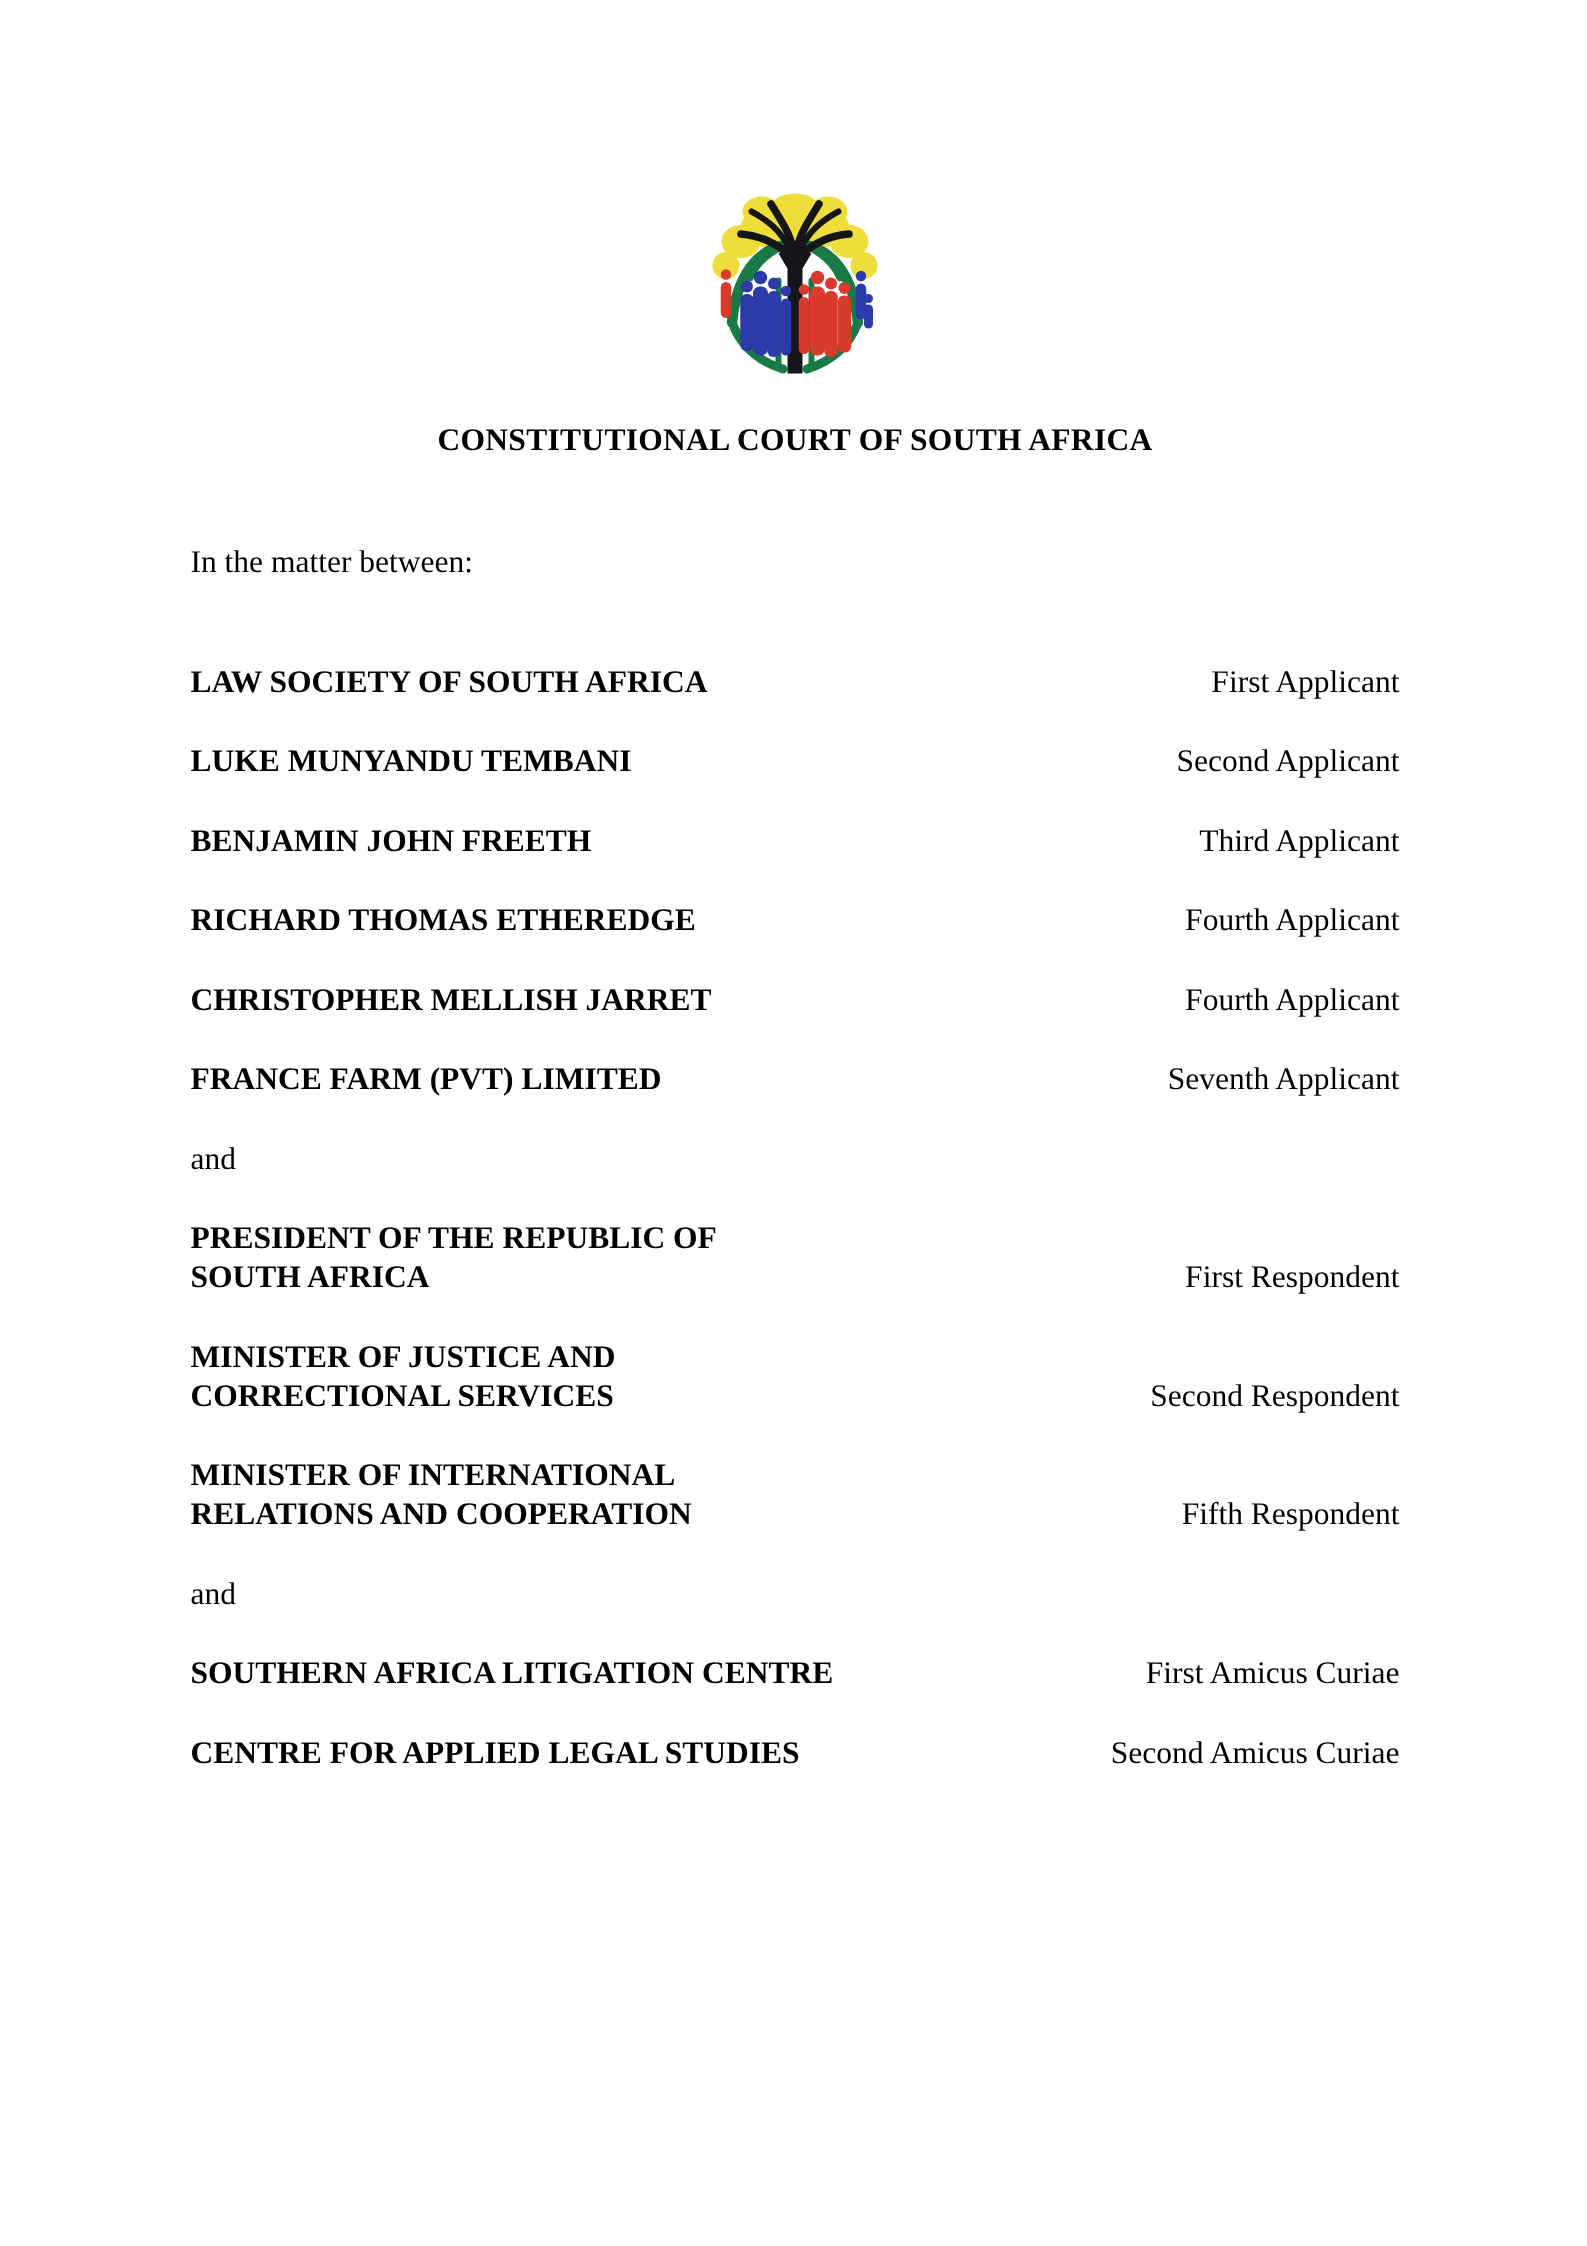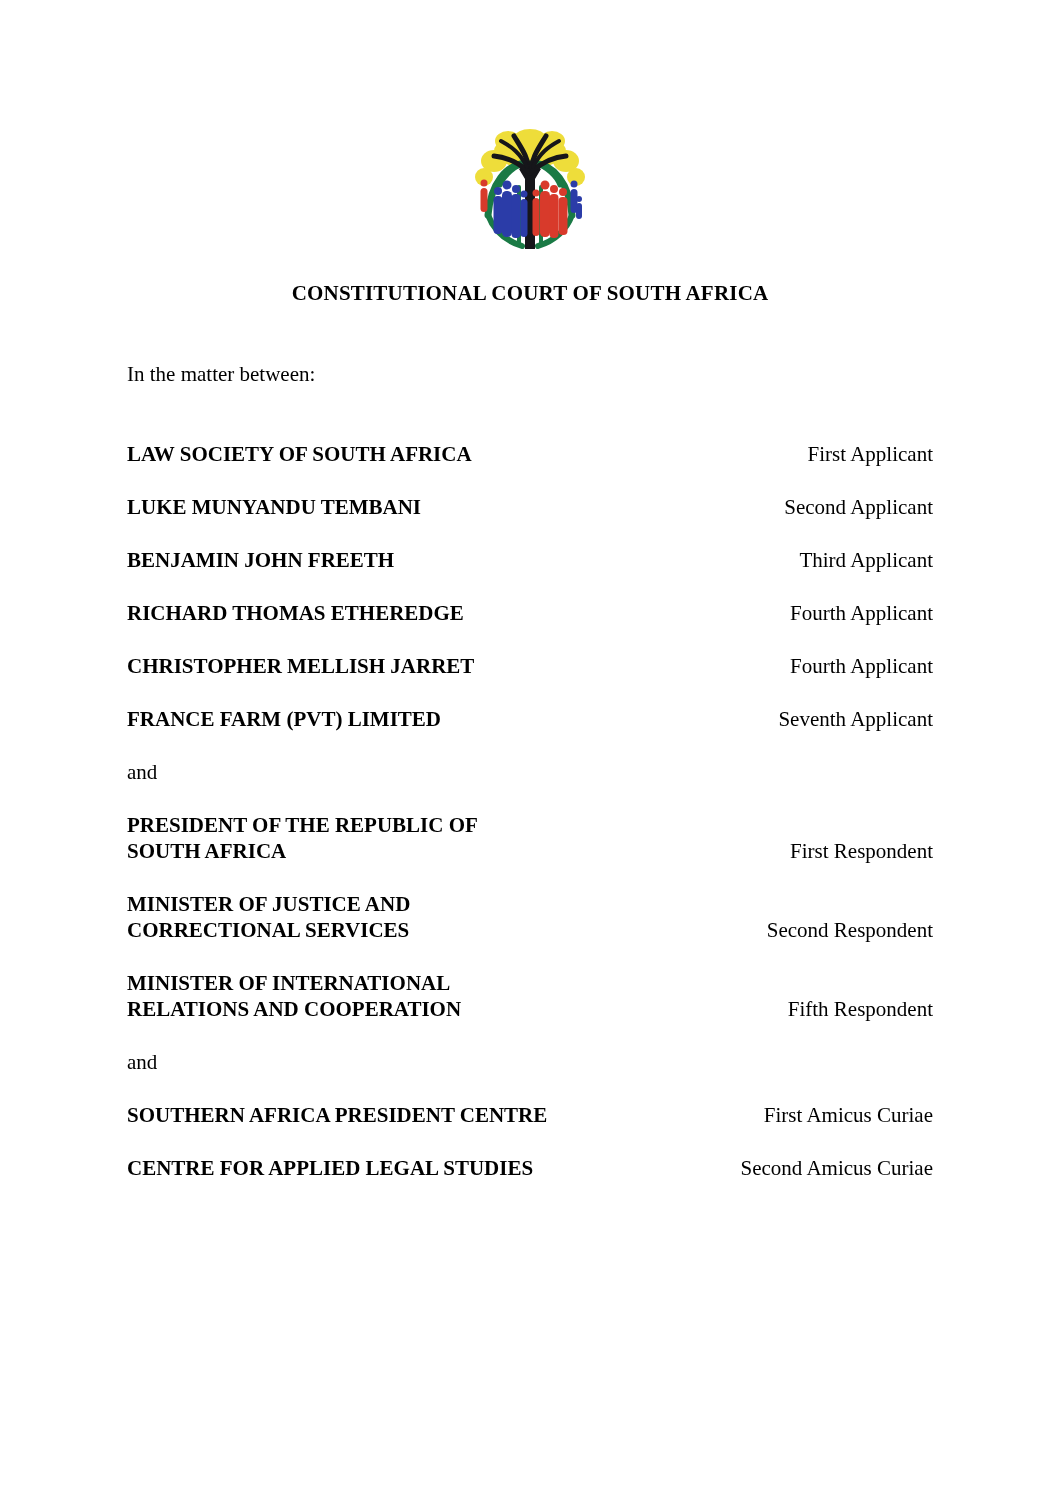--- a/index.html
+++ b/index.html
@@ -200,21 +200,21 @@
 RELATIONS AND COOPERATION</span>
     <span class="party-role">Fifth Respondent</span>
   </div>
 
   <div class="party-row connector">
     <span class="party-name">and</span>
     <span class="party-role"></span>
   </div>
 
   <div class="party-row">
-    <span class="party-name">SOUTHERN AFRICA PRESIDENT CENTRE</span>
+    <span class="party-name">SOUTHERN AFRICA LITIGATION CENTRE</span>
     <span class="party-role">First Amicus Curiae</span>
   </div>
 
   <div class="party-row">
     <span class="party-name">CENTRE FOR APPLIED LEGAL STUDIES</span>
     <span class="party-role">Second Amicus Curiae</span>
   </div>
 </div>
 
   </div>

